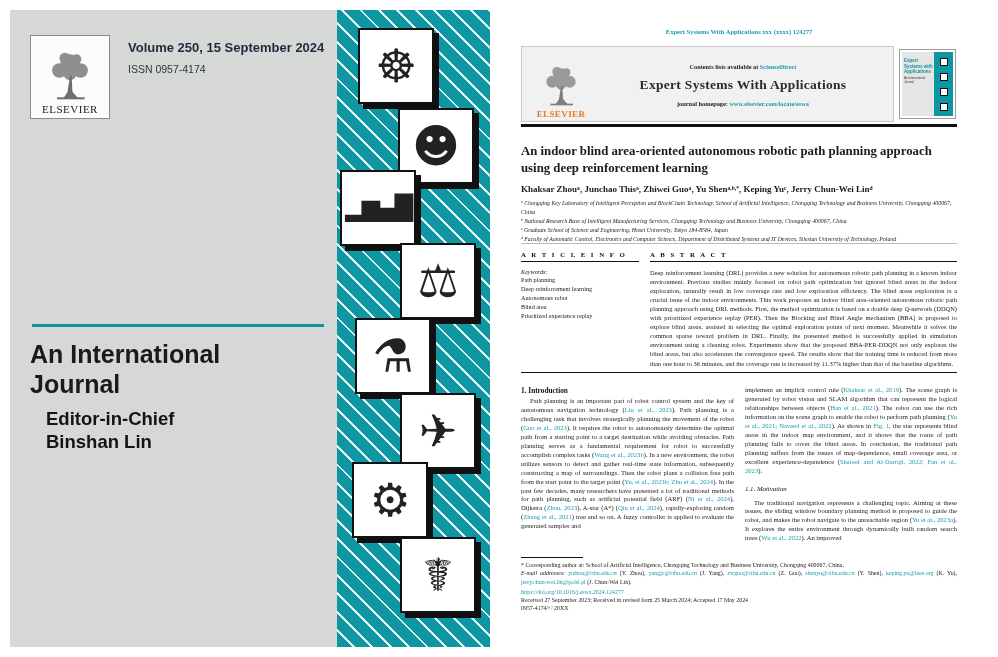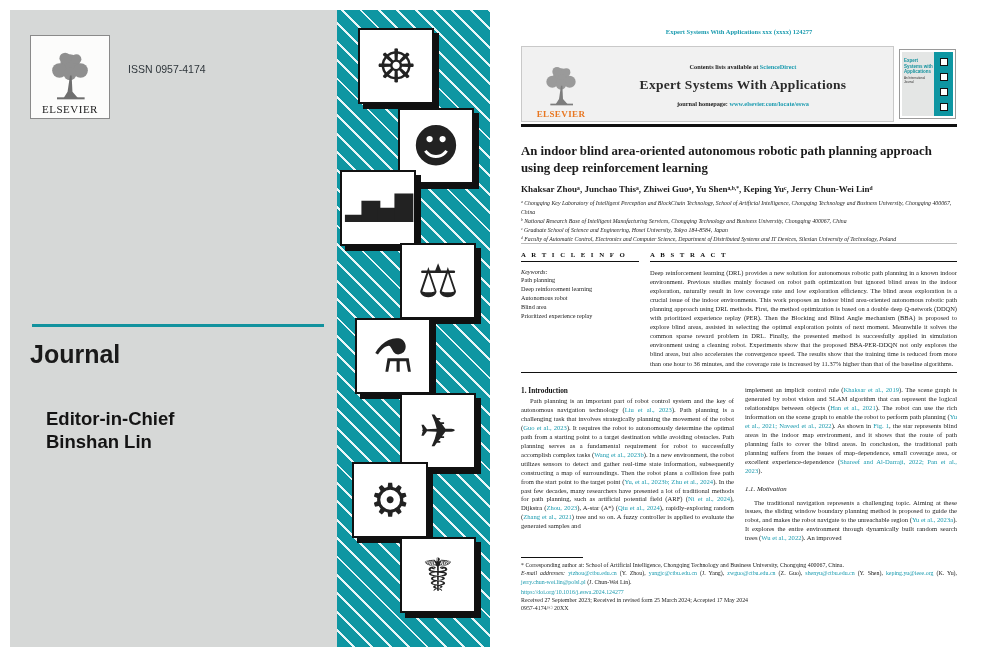--- a/index.html
+++ b/index.html
@@ -97,25 +97,27 @@
           <circle cx="24" cy="9" r="7"></circle>
         <circle cx="38" cy="10" r="6"></circle>
           <circle cx="30" cy="28" r="8"></circle>
       </g>
       <path d="M30 30 L27 50 L22 58 H40 L33 50 L32 30 Z" fill="#6e6e6e"></path>
       <rect x="14" y="57" width="34" height="2.5" fill="#6e6e6e"></rect>
     </svg>
     <div class="els-word">ELSEVIER</div>
   </div>
 
+  <div class="cover-volume">Volume 250, 15 September 2024</div>
   <div class="cover-issn">ISSN 0957-4174</div>
 
   <div class="cover-rule"></div>
 
   <div class="cover-sub">
+    <div>An International</div>
     <div>Journal</div>
   </div>
 
   <div class="cover-editor">
     <div>Editor-in-Chief</div>
     <div>Binshan Lin</div>
   </div>
 
   <div class="icon-box" style="left:348px;top:18px">
       <span class="icon-glyph">☸</span>

